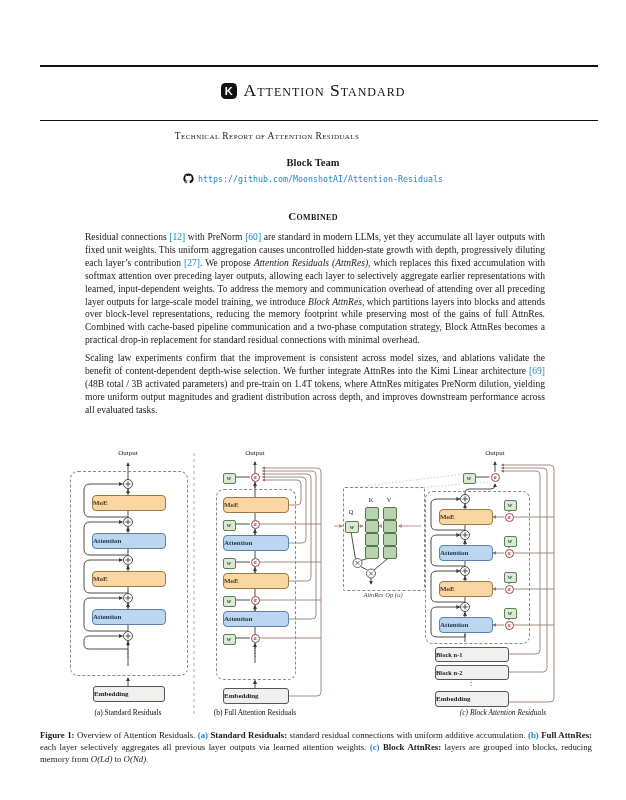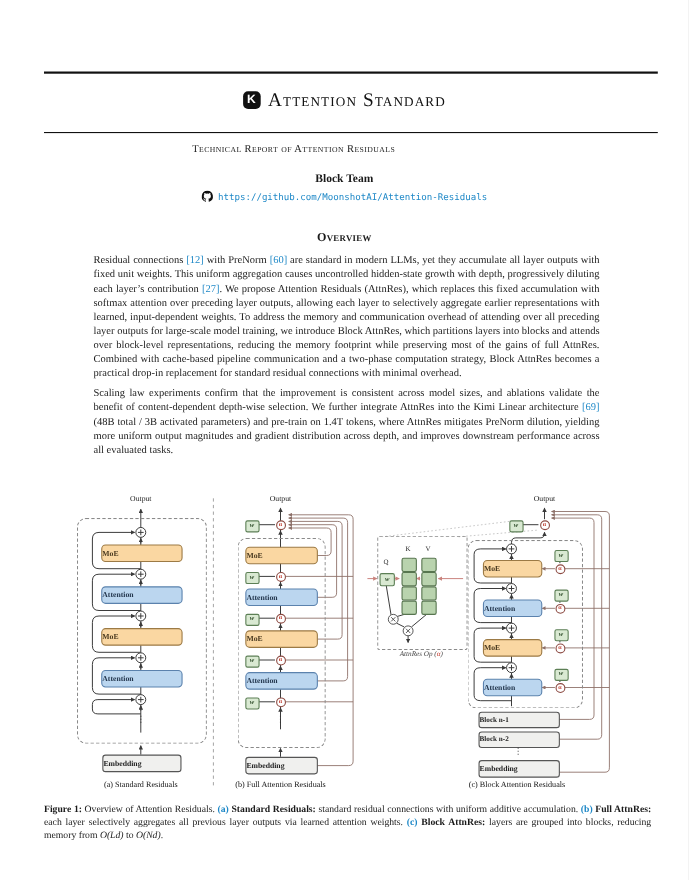--- a/index.html
+++ b/index.html
@@ -13,21 +13,21 @@
   .subtitle{position:absolute;left:0;top:131px;width:534px;text-align:center;
             font-variant:small-caps;font-size:9.5px;letter-spacing:.4px;color:#222;}
   .author{position:absolute;left:0;top:157px;width:626px;text-align:center;font-weight:bold;font-size:10.5px;}
   .ghline{position:absolute;left:0;top:173px;width:626px;display:flex;justify-content:center;align-items:center;gap:4px;}
   .ghlink{font-family:"DejaVu Sans Mono",monospace;font-size:8.3px;color:var(--link);text-decoration:none;}
   .abshead{position:absolute;left:0;top:210px;width:626px;text-align:center;
            font-variant:small-caps;font-weight:bold;font-size:11px;letter-spacing:.3px;}
   .absbody{position:absolute;left:85px;top:231px;width:460px;font-size:9.55px;line-height:12.9px;text-align:justify;}
   .absbody p{margin:0 0 5px 0;}
   .cite{color:var(--link);}
-  .it{}
+  .it{font-style:italic;}
   .bd{font-weight:bold;}
   .cb{color:var(--link);font-weight:bold;}
   .mth{font-style:italic;margin-top:44px;}
   
   .fig{position:absolute;left:40px;top:451px;width:560px;height:272px;}
   .fig svg{position:absolute;left:0;top:0;}
   .w1{stroke:#3a3a3a;stroke-width:.9;fill:none;}
   .w2{stroke:#8d7068;stroke-width:.8;fill:none;}
   .wp{stroke:#c9837d;stroke-width:.9;fill:none;}
   .wd{stroke:#b8b8b8;stroke-width:.7;fill:none;stroke-dasharray:1.5 2;}
@@ -65,21 +65,21 @@
   <div class="subtitle">Technical Report of Attention Residuals</div>
   <div class="author">Block Team</div>
 
   <div class="ghline">
     <svg width="11" height="11" viewBox="0 0 16 16">
       <path fill="#111" d="M8 .6a7.4 7.4 0 0 0-2.34 14.43c.37.07.5-.16.5-.36v-1.26c-2.06.45-2.5-.99-2.5-.99-.33-.85-.82-1.08-.82-1.08-.67-.46.05-.45.05-.45.74.05 1.13.76 1.13.76.66 1.13 1.73.8 2.15.61.07-.48.26-.8.47-.99-1.64-.19-3.37-.82-3.37-3.66 0-.81.29-1.47.76-1.99-.08-.18-.33-.94.07-1.96 0 0 .62-.2 2.03.76a7.07 7.07 0 0 1 3.7 0c1.41-.96 2.03-.76 2.03-.76.4 1.02.15 1.78.07 1.96.47.52.76 1.18.76 1.99 0 2.85-1.73 3.47-3.38 3.65.27.23.5.68.5 1.37v2.03c0 .2.13.43.5.36A7.4 7.4 0 0 0 8 .6z"></path>
     </svg>
     <a class="ghlink" href="#">https://github.com/MoonshotAI/Attention-Residuals</a>
   </div>
 
-  <div class="abshead">Overview</div>
+  <div class="abshead">Combined</div>
   <div class="absbody">
     <p><span>Residual connections </span><span class="cite">[12]</span><span> with PreNorm </span><span class="cite">[60]</span><span> are standard in modern LLMs, yet they accumulate all layer outputs with fixed unit weights. This uniform aggregation causes uncontrolled hidden-state growth with depth, progressively diluting each layer’s contribution </span><span class="cite">[27]</span><span>. We propose </span><span class="it">Attention Residuals (AttnRes)</span><span>, which replaces this fixed accumulation with softmax attention over preceding layer outputs, allowing each layer to selectively aggregate earlier representations with learned, input-dependent weights. To address the memory and communication overhead of attending over all preceding layer outputs for large-scale model training, we introduce </span><span class="it">Block AttnRes</span><span>, which partitions layers into blocks and attends over block-level representations, reducing the memory footprint while preserving most of the gains of full AttnRes. Combined with cache-based pipeline communication and a two-phase computation strategy, Block AttnRes becomes a practical drop-in replacement for standard residual connections with minimal overhead.</span></p>
     <p><span>Scaling law experiments confirm that the improvement is consistent across model sizes, and ablations validate the benefit of content-dependent depth-wise selection. We further integrate AttnRes into the Kimi Linear architecture </span><span class="cite">[69]</span><span> (48B total / 3B activated parameters) and pre-train on 1.4T tokens, where AttnRes mitigates PreNorm dilution, yielding more uniform output magnitudes and gradient distribution across depth, and improves downstream performance across all evaluated tasks.</span></p>
   </div>
 
   <div class="fig">
 
     <svg width="560" height="272" viewBox="0 0 560 272">
       <defs>
         <marker id="ar" viewBox="0 0 6 6" refX="5" refY="3" markerWidth="4.6" markerHeight="4.6" orient="auto">
@@ -236,18 +236,18 @@
     <div class="wbox" style="left:463.5px;top:84.5px;">w</div>
     <div class="acirc" style="left:464.5px;top:97.5px;">α</div>
     <div class="wbox" style="left:463.5px;top:120.5px;">w</div>
     <div class="acirc" style="left:464.5px;top:133.5px;">α</div>
     <div class="wbox" style="left:463.5px;top:156.5px;">w</div>
     <div class="acirc" style="left:464.5px;top:169.5px;">α</div>
     <div class="blk embx" style="left:395px;top:196px;width:72px;height:13px;line-height:13px;font-size:6.5px;">Block n-1</div>
     <div class="blk embx" style="left:395px;top:214px;width:72px;height:13px;line-height:13px;font-size:6.5px;">Block n-2</div>
     <div class="dots" style="left:421px;top:227px;width:20px;">⋮</div>
     <div class="blk embx" style="left:395px;top:240px;width:72px;height:14px;line-height:14px;">Embedding</div>
-    <div class="pcap" style="left:360px;top:257px;width:140px;">(c) Block Attention Residuals</div>
+    <div class="pcap" style="left:393px;top:257px;width:140px;font-style:italic;">(c) Block Attention Residuals</div>
   </div>
 
   <div class="figcap"><span class="bd">Figure 1: </span><span>Overview of Attention Residuals. </span><span class="cb">(a)</span><span class="bd"> Standard Residuals:</span><span> standard residual connections with uniform additive accumulation. </span><span class="cb">(b)</span><span class="bd"> Full AttnRes:</span><span> each layer selectively aggregates all previous layer outputs via learned attention weights. </span><span class="cb">(c)</span><span class="bd"> Block AttnRes:</span><span> layers are grouped into blocks, reducing memory from </span><span class="mth">O(Ld)</span><span> to </span><span class="mth">O(Nd)</span><span>.</span></div>
 
 </div>
 
 </body></html>

